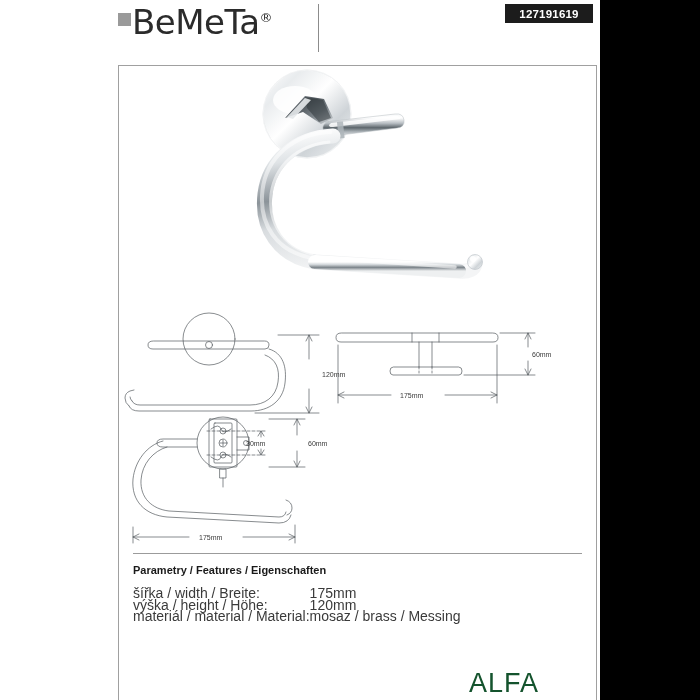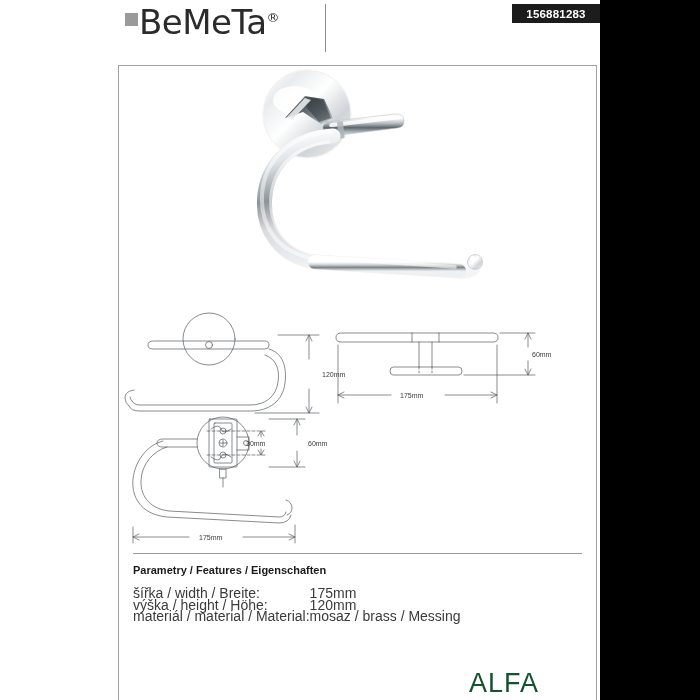--- a/index.html
+++ b/index.html
@@ -21,21 +21,21 @@
     left: 600px;
     top: 0;
     width: 100px;
     height: 700px;
     background: #000000;
   }
 
   
   .header {
     position: absolute;
-    left: 7px;
+    left: 0;
     top: 0;
     width: 600px;
     height: 62px;
   }
   .logo-block {
     position: absolute;
     left: 118px;
     top: 2px;
     display: flex;
     align-items: flex-start;
@@ -198,21 +198,21 @@
 <div class="header">
 
   <div class="logo-block">
     <div class="logo-square"></div>
     <div class="logo-text"><span>BeMeTa</span><span class="logo-reg">®</span></div>
   </div>
 
   <div class="header-divider"></div>
 
 
-  <div class="code-badge">156881283</div>
+  <div class="code-badge">127191619</div>
 </div>
 
 <div class="frame">
 
   <div class="photo-area">
     <svg class="photo-svg" width="477" height="245" viewBox="0 0 477 245" xmlns="http://www.w3.org/2000/svg">
       <defs>
         <linearGradient id="plateGrad" x1="0" y1="0" x2="1" y2="1">
           <stop offset="0%" stop-color="#ffffff"></stop>
           <stop offset="22%" stop-color="#e9ecee"></stop>

